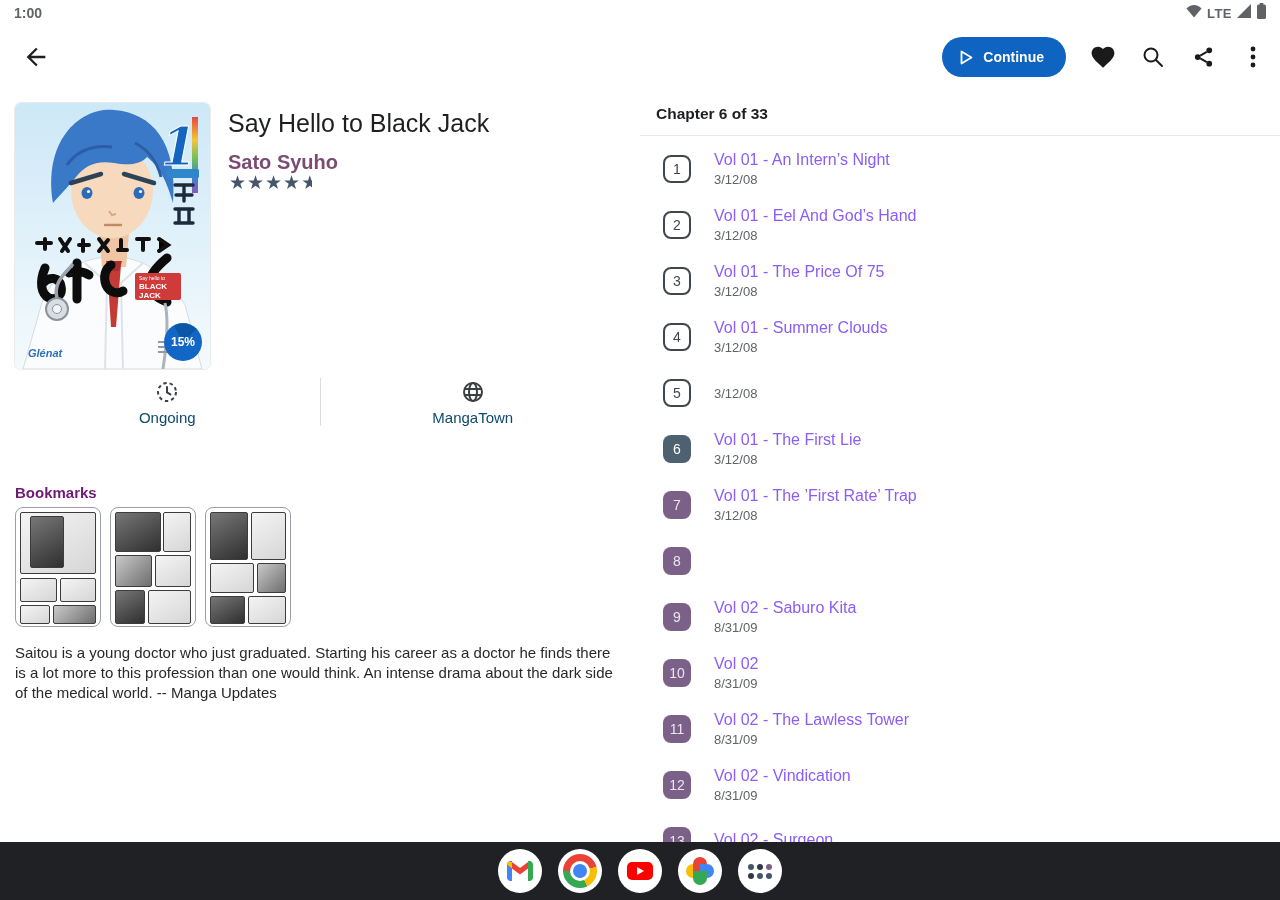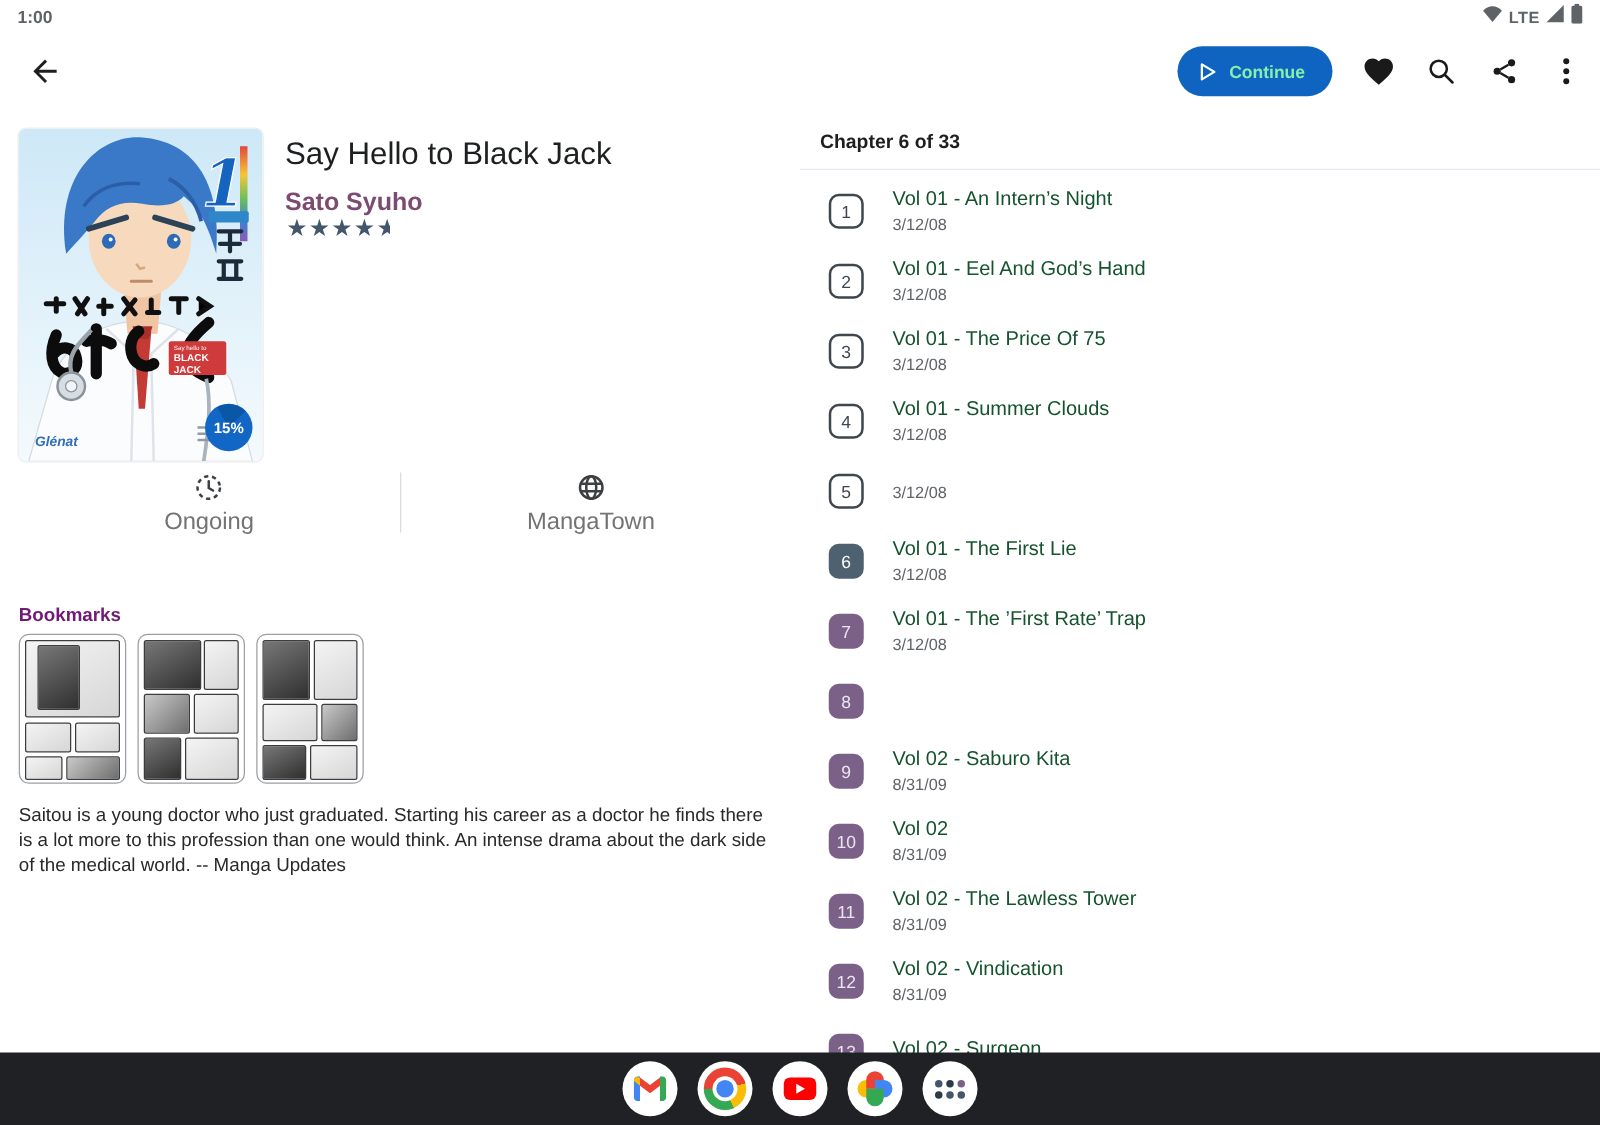--- a/index.html
+++ b/index.html
@@ -14,40 +14,40 @@
   .status-time { font-size:14px; color:#5f6368; font-weight:bold; }
   .status-right { display:flex; align-items:center; gap:5px; color:#5f6368; }
   .status-right .lte { font-size:13px; font-weight:bold; letter-spacing:.5px; }
   
   .app-bar { position:absolute; top:30px; left:0; width:1280px; height:54px;
     display:flex; align-items:center; }
   .back-btn { position:absolute; left:22px; top:13px; width:28px; height:28px; cursor:pointer; }
   .appbar-right { position:absolute; right:14px; top:7px; display:flex; align-items:center; gap:24px; }
   .continue-btn { height:40px; border-radius:20px; border:none; cursor:pointer;
     padding:0 22px 0 18px; display:flex; align-items:center; gap:10px;
-    color:#86efac; font-size:14px; font-weight:bold; font-family:inherit; }
+    color:#ffffff; font-size:14px; font-weight:bold; font-family:inherit; }
   .icon-btn { width:26px; height:26px; display:flex; align-items:center; justify-content:center; cursor:pointer; }
   
   .left-pane { position:absolute; top:95px; left:0; width:640px; bottom:58px; }
   .cover-wrap { position:absolute; left:15px; top:8px; width:195px; height:266px;
     border-radius:6px; overflow:hidden; box-shadow:0 0 0 1px rgba(0,0,0,.08); cursor:pointer; }
   .cover-wrap svg { display:block; }
   .progress-badge { position:absolute; right:8px; bottom:8px; width:38px; height:38px;
     border-radius:50%; display:flex; align-items:center; justify-content:center;
     color:#fff; font-size:12px; font-weight:bold;
     background:conic-gradient(from -30deg, #0a57a8 0deg 75deg, #1267c6 75deg 360deg); }
   .manga-title { position:absolute; left:228px; top:14px; font-size:25px; color:#1d1f21; }
   .manga-author { position:absolute; left:228px; top:56px; font-size:20px; font-weight:bold; }
   .manga-rating { position:absolute; left:229px; top:76px; font-size:19px; color:#44566b; letter-spacing:1px; }
   .half-star { display:inline-block; width:11px; overflow:hidden; vertical-align:top; }
   .info-row { position:absolute; left:15px; top:283px; width:610px; height:48px; display:flex; }
   .info-cell { flex:1; display:flex; flex-direction:column; align-items:center; gap:5px; }
   .info-cell + .info-cell { border-left:1px solid #dadce0; }
   .info-cell .ic { height:26px; display:flex; align-items:flex-end; }
-  .info-cell .lbl { font-size:19px; color:#737373; }
+  .info-cell .lbl { font-size:15px; color:#0c4a6e; }
   .chips { position:absolute; left:15px; top:343px; display:flex; gap:7px; }
   .chip { height:29px; padding:0 16px; border:1px solid #85898f; border-radius:8px;
     display:flex; align-items:center; font-size:14px; color:#2a2c2e; background:#fff; cursor:pointer; }
   .bookmarks-label { position:absolute; left:15px; top:389px; font-size:15px; font-weight:bold; color:#701a75; }
   .thumbs { position:absolute; left:15px; top:412px; display:flex; gap:9px; }
   .thumb { width:86px; height:120px; border:1px solid #9aa0a6; border-radius:8px;
     overflow:hidden; position:relative; background:#fff; cursor:pointer; }
   .thumb .p { position:absolute; background:linear-gradient(135deg,#c9c9c9,#6e6e6e); border:1px solid #3c3c3c; border-radius:2px; }
   .thumb .w { background:linear-gradient(150deg,#f4f4f4,#d6d6d6); }
   .thumb .d { background:linear-gradient(150deg,#777,#2f2f2f); }
@@ -59,21 +59,21 @@
   .chapter-divider { height:1px; background:#e6eaf2; }
   .chapter-list { padding-top:5px; }
   .chapter-row { height:56px; display:flex; align-items:center; cursor:pointer; }
   .chapter-badge { width:28px; height:28px; margin-left:23px; flex:0 0 auto;
     border-radius:8px; display:flex; align-items:center; justify-content:center;
     font-size:14px; }
   .chapter-badge.unread { border:2px solid #3f464d; color:#3f464d; background:#fff; }
   .chapter-badge.current { background:#4d6170; color:#fff; }
   .chapter-badge.read { background:#7b6188; color:#ece5f0; }
   .chapter-texts { margin-left:23px; display:flex; flex-direction:column; gap:3px; }
-  .chapter-title { font-size:16px; color:#14532d; }
+  .chapter-title { font-size:16px; color:#8b5cf6; }
   .chapter-date { font-size:13px; color:#5f6368; }
   
   .dock { position:absolute; left:0; bottom:0; width:1280px; height:58px;
     background:#1f2125; display:flex; align-items:center; justify-content:center; gap:16px; z-index:10; }
   .dock-app { width:44px; height:44px; border-radius:50%; background:#fff;
     display:flex; align-items:center; justify-content:center; cursor:pointer; overflow:hidden; }
   .chrome-ball { width:34px; height:34px; border-radius:50%; position:relative;
     background:conic-gradient(from -45deg, #ea4335 0 120deg, #fbbc04 120deg 200deg, #34a853 200deg 315deg, #ea4335 315deg 360deg); }
   .chrome-ball::before { content:""; position:absolute; left:7px; top:7px; width:20px; height:20px;
     border-radius:50%; background:#fff; }

